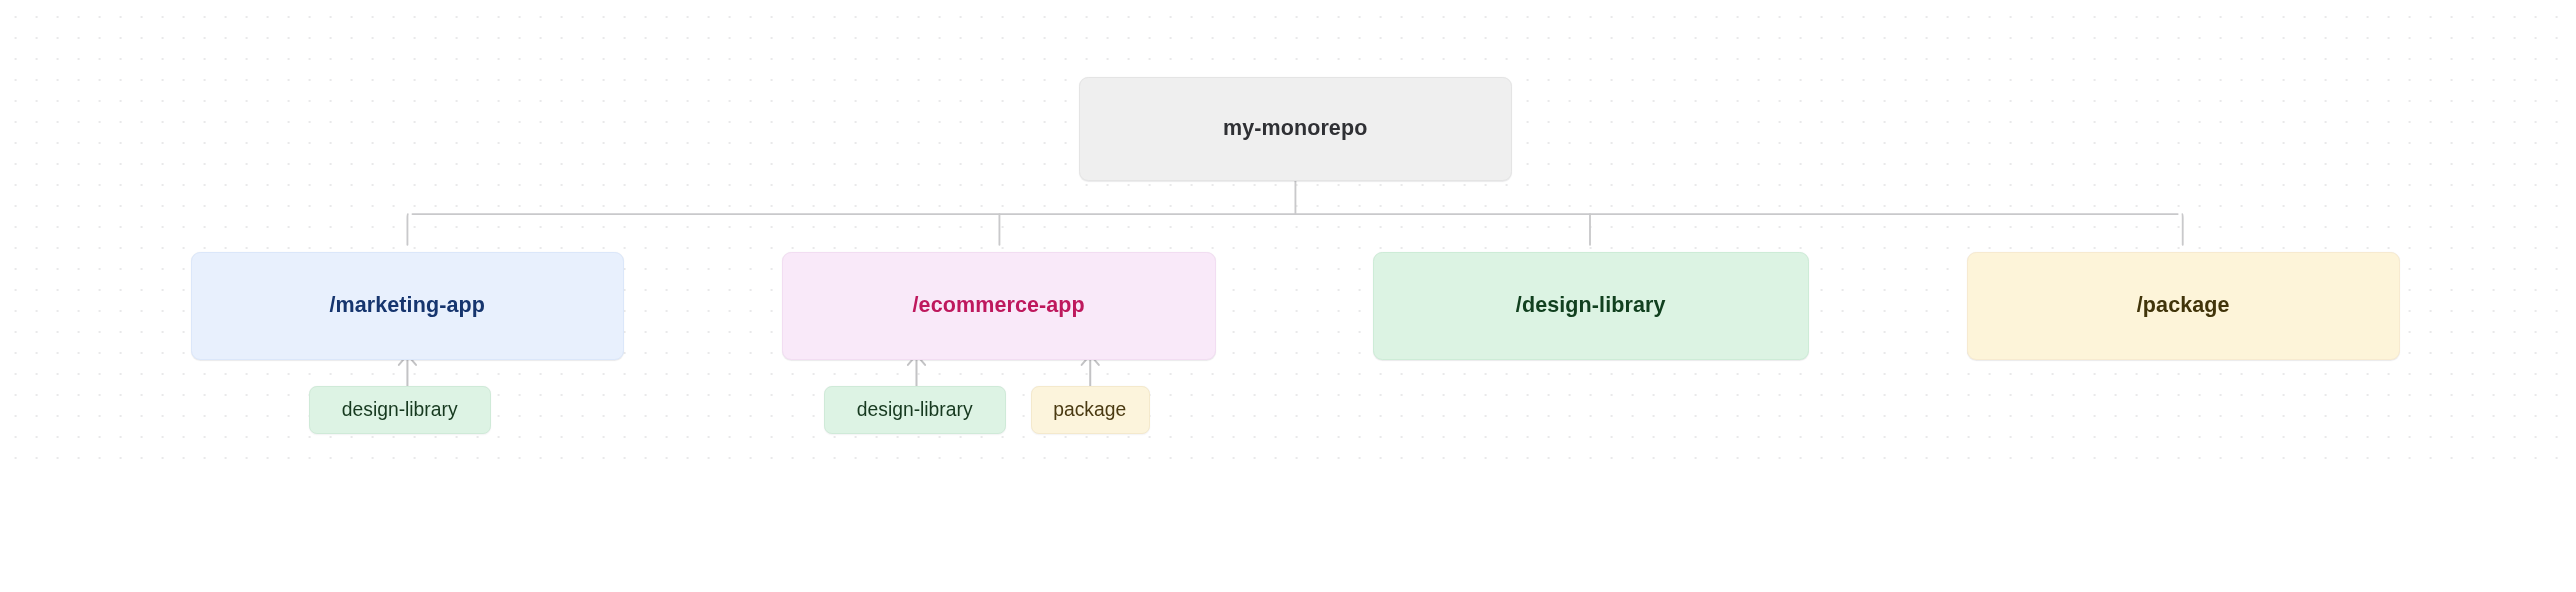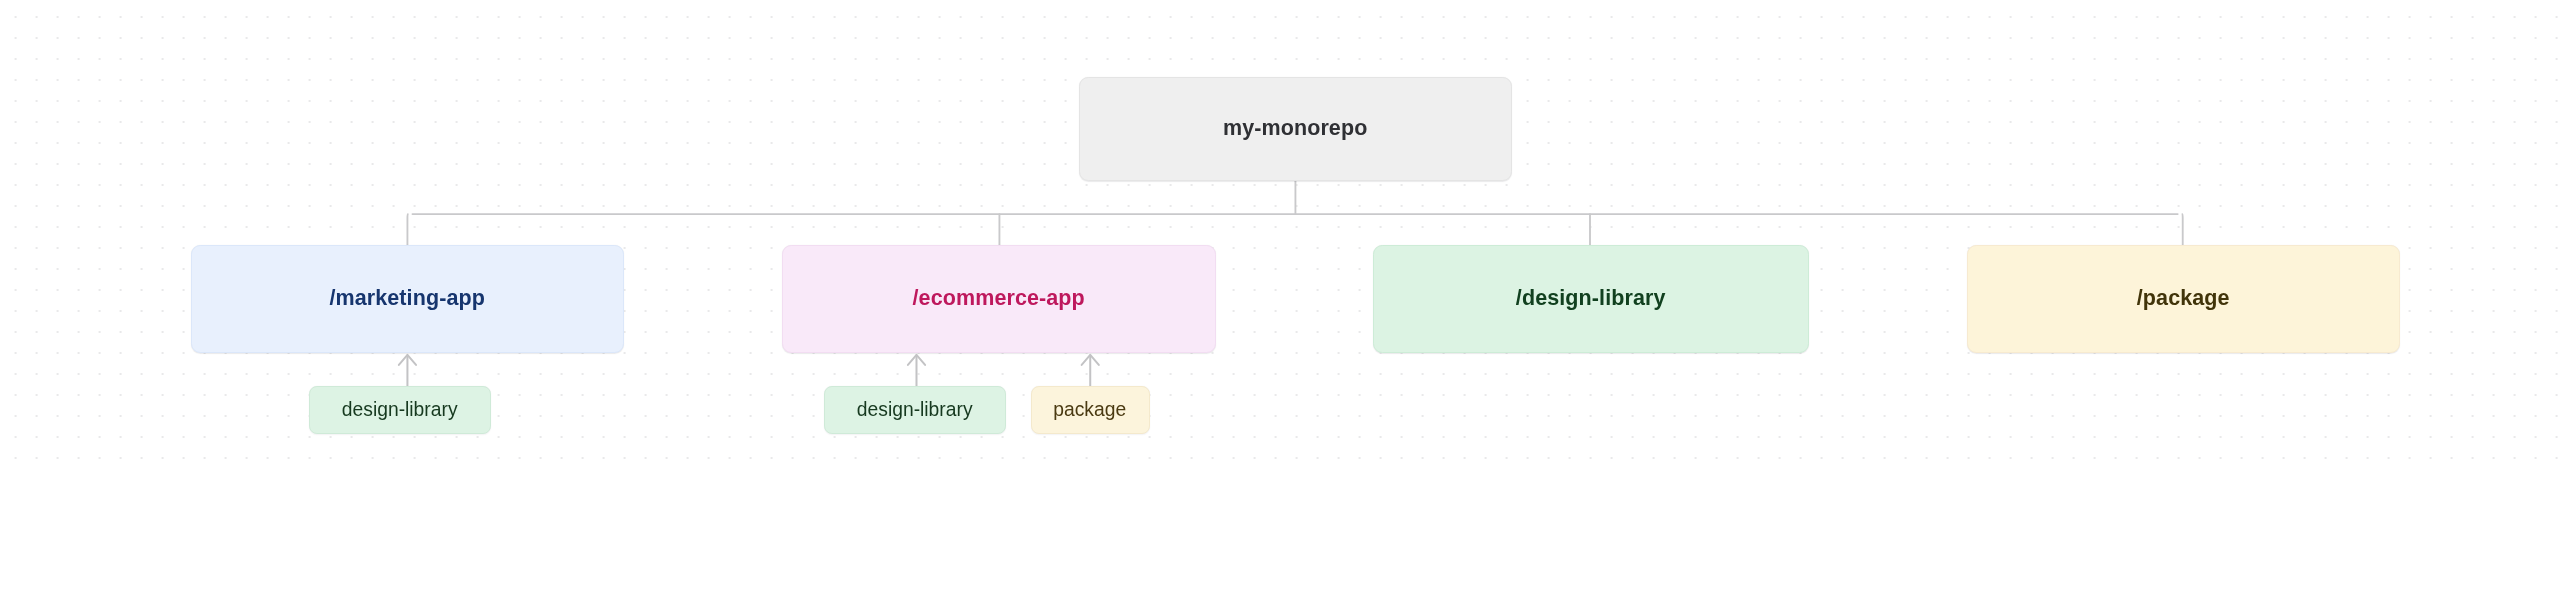--- a/index.html
+++ b/index.html
@@ -62,21 +62,21 @@
     top: 71px;
     width: 433px;
     height: 104px;
     background: #efefef;
     border: 0.7px solid #e4e4e4;
     color: #2f3034;
     font-size: 21.5px;
   }
 
   .node-child {
-    top: 239px;
+    top: 246px;
     height: 108px;
     font-size: 21.5px;
   }
 
   .node-marketing {
     left: 185px;
     width: 433px;
     background: #e8f0fd;
     border: 0.7px solid #dbe7fa;
     color: #16356e;

